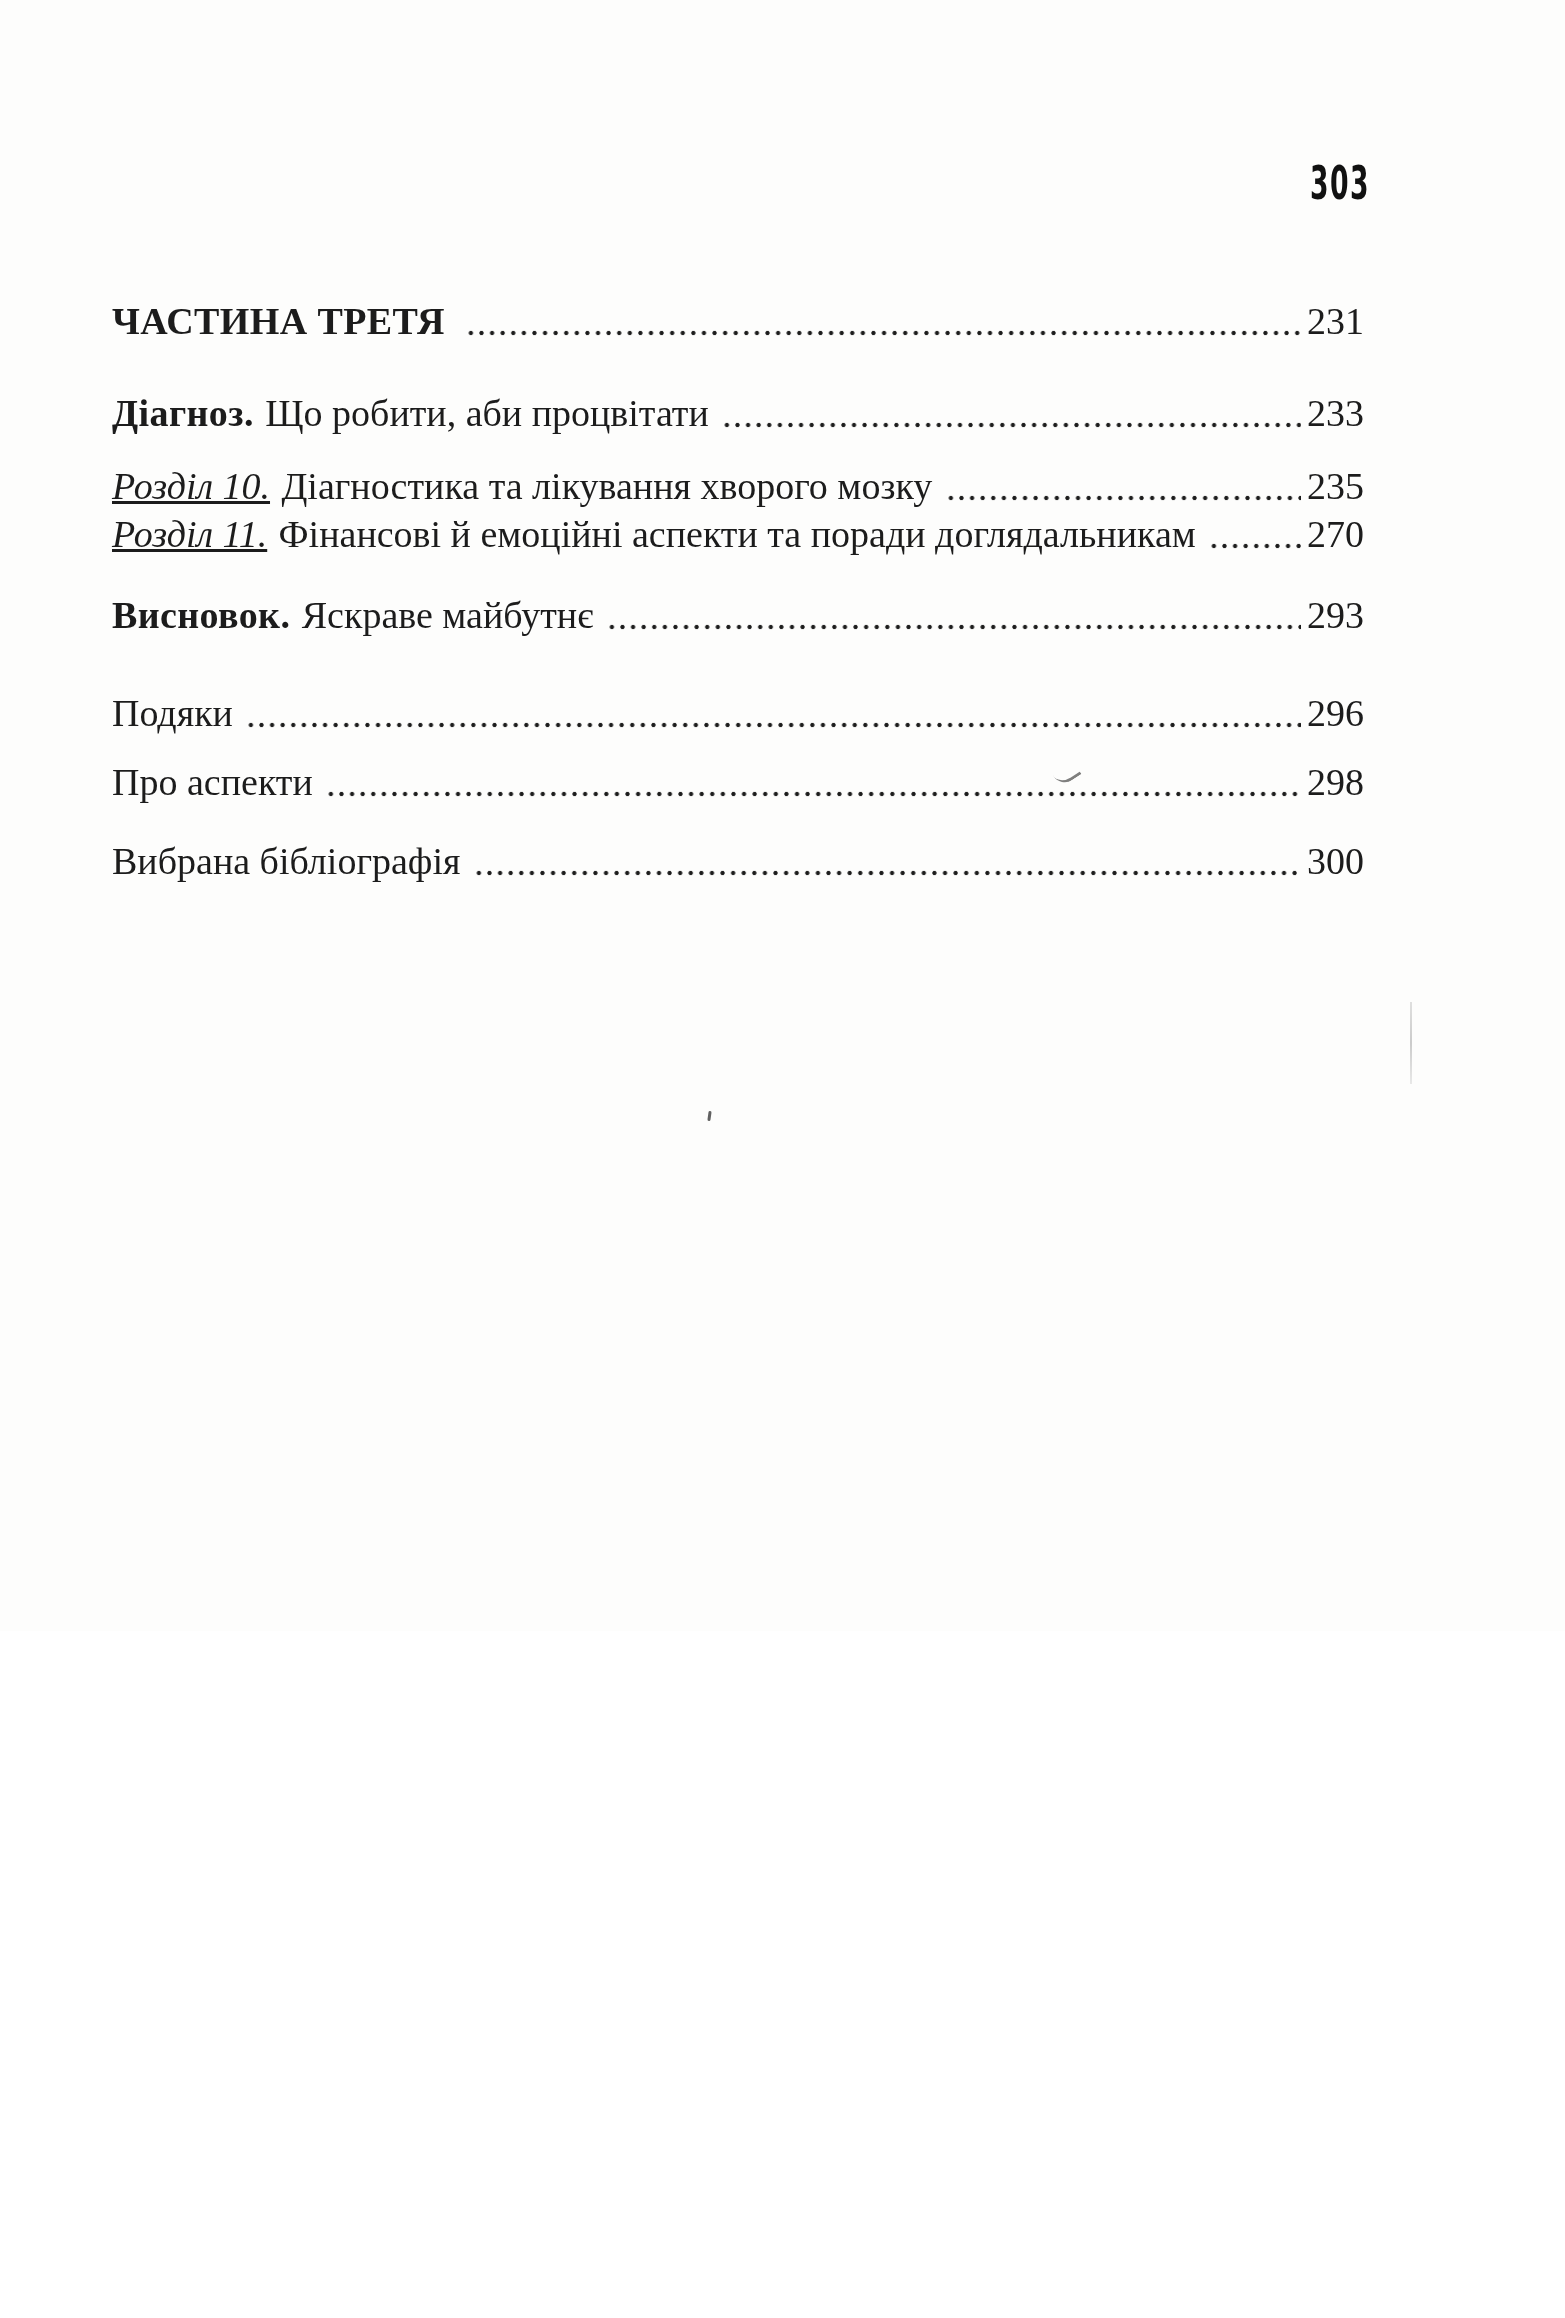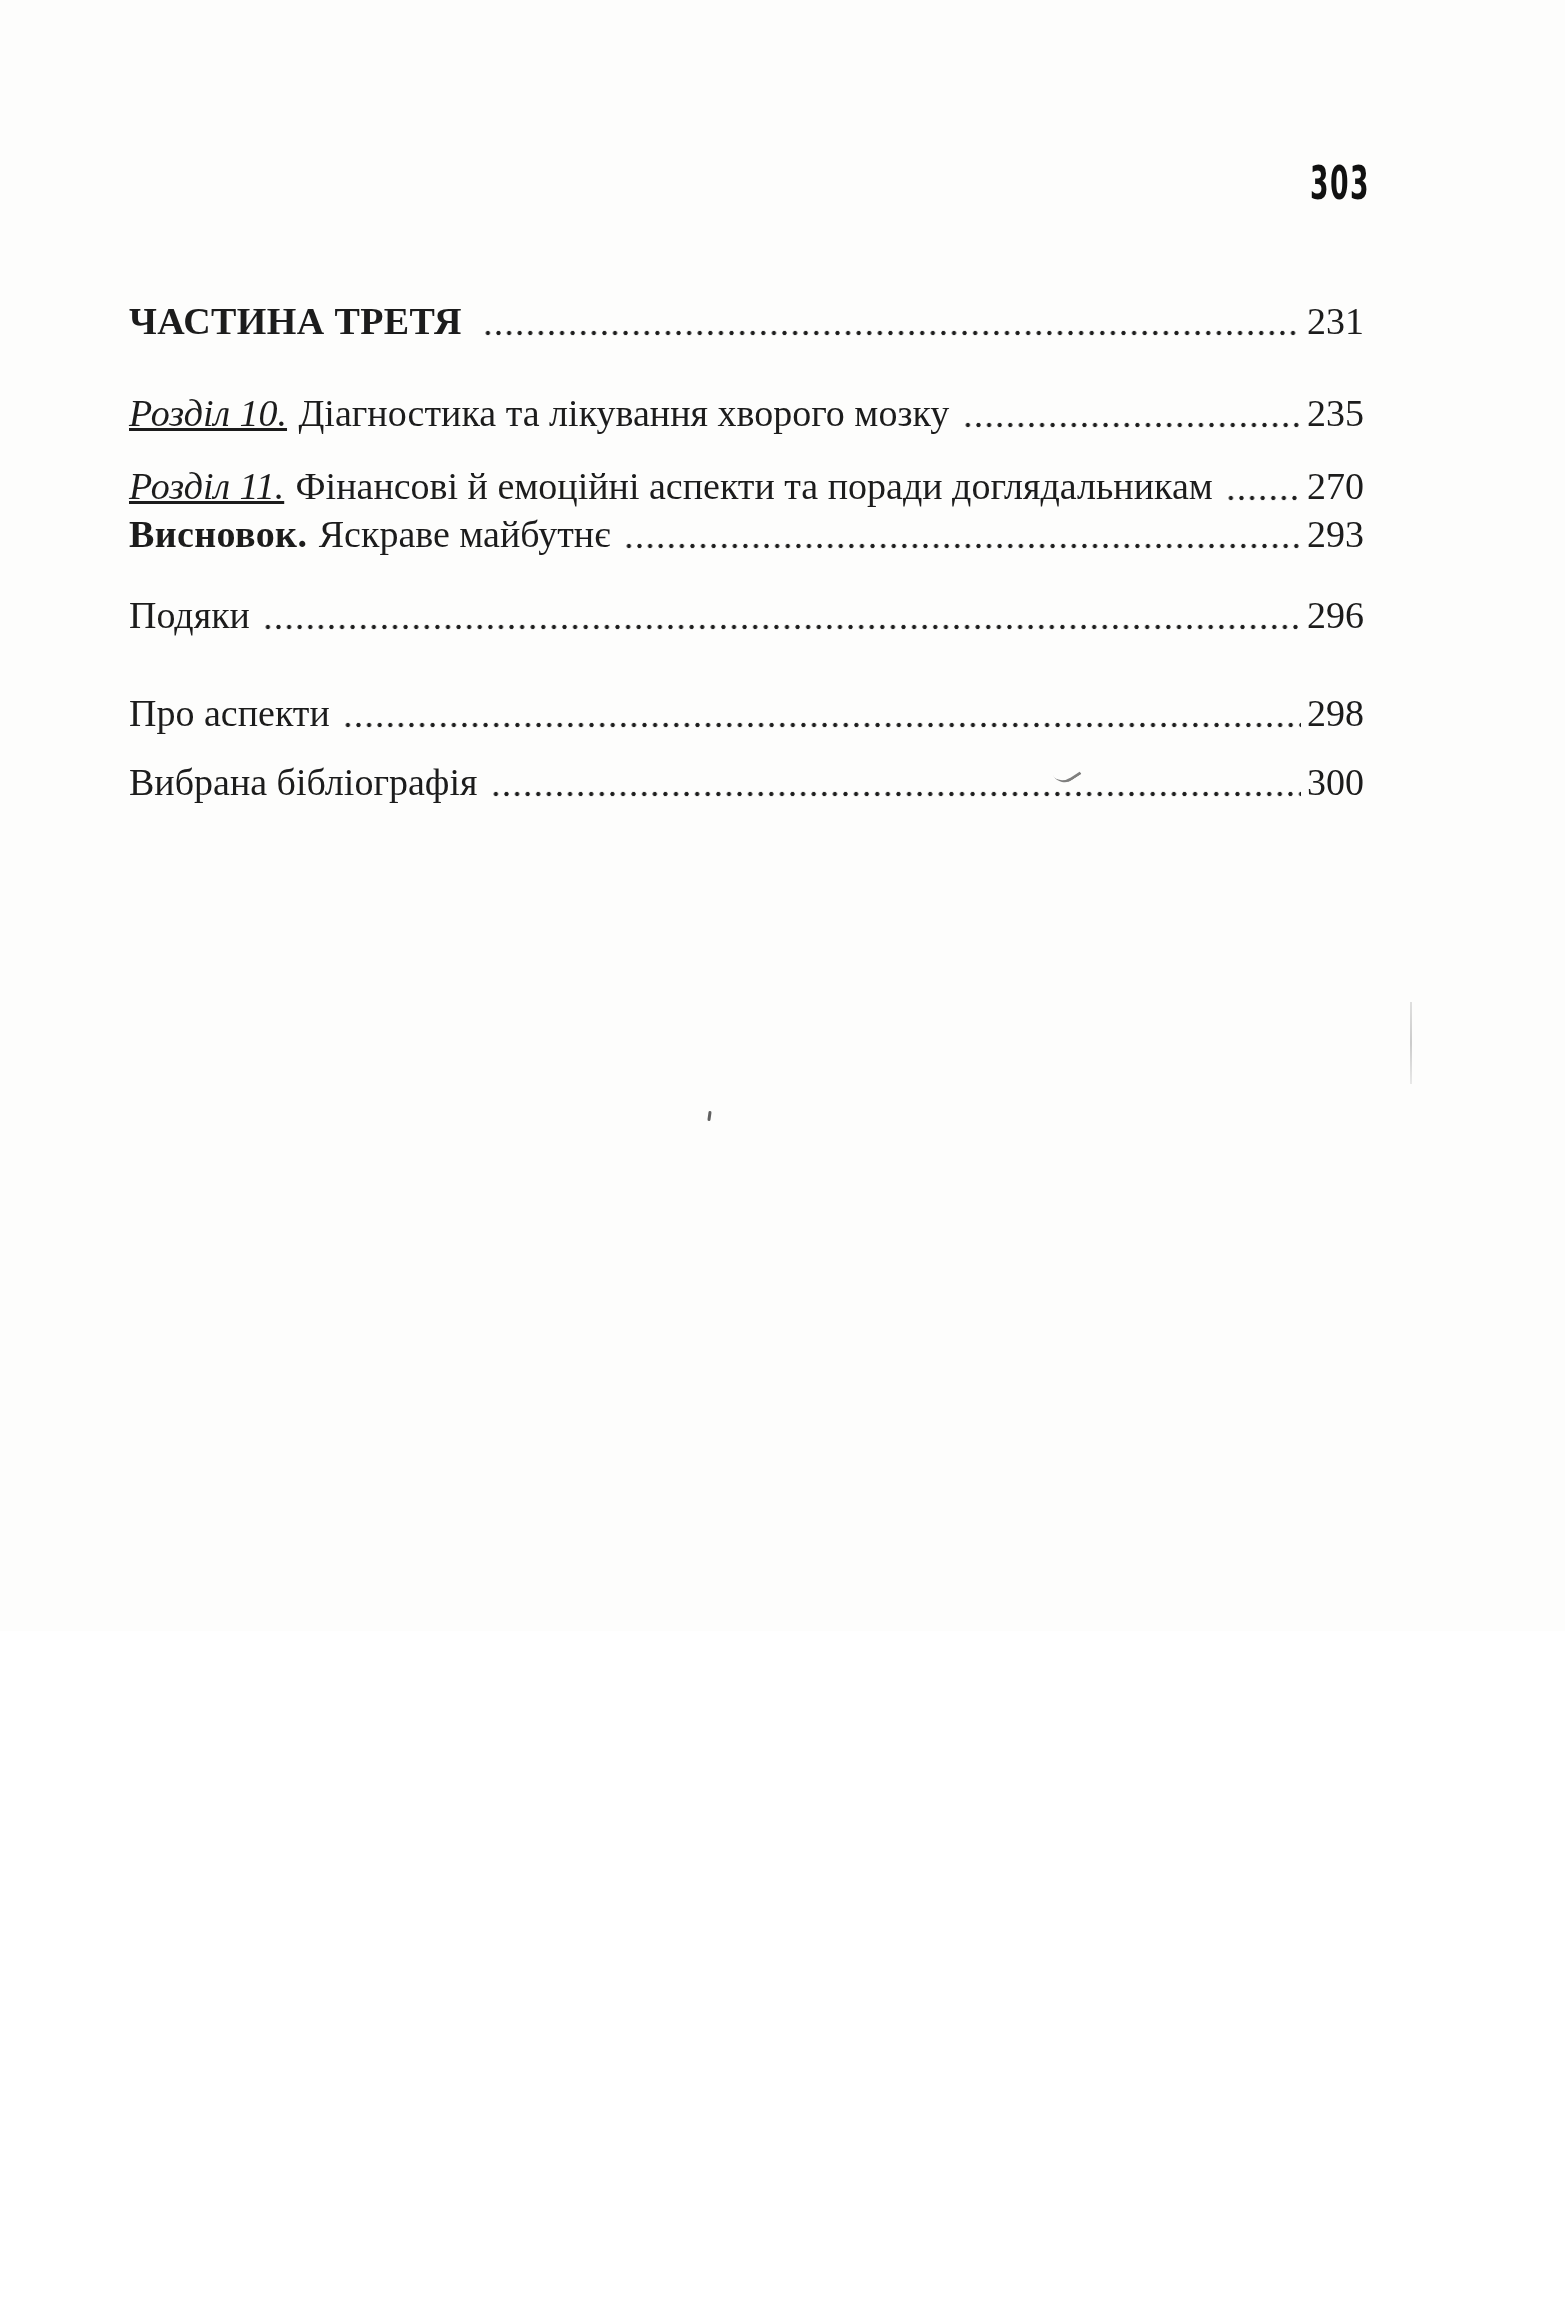--- a/index.html
+++ b/index.html
@@ -28,21 +28,21 @@
     letter-spacing: 2.4px;
     color: #111;
     transform: scaleX(0.58);
     transform-origin: left top;
     line-height: 1;
   }
 
   
   .toc {
     position: absolute;
-    left: 129px;
+    left: 112px;
     right: 202px;
     top: 298px;
   }
   .toc-row {
     display: flex;
     align-items: flex-start;
     white-space: nowrap;
   }
   .toc-row > span {
     line-height: 47px;
@@ -111,20 +111,26 @@
   <div class="folio">303</div>
 
   <div class="toc">
       <div class="toc-row">
     <span class="toc-prefix bold">ЧАСТИНА ТРЕТЯ</span>
 
     <span class="toc-leader"></span>
     <span class="toc-page">231</span>
   </div>
       <div class="toc-row">
+    <span class="toc-prefix bold">Діагноз.</span>
+    <span class="toc-title">Що робити, аби процвітати</span>
+    <span class="toc-leader"></span>
+    <span class="toc-page">233</span>
+  </div>
+      <div class="toc-row">
     <span class="toc-prefix italic">Розділ 10.</span>
     <span class="toc-title">Діагностика та лікування хворого мозку</span>
     <span class="toc-leader"></span>
     <span class="toc-page">235</span>
   </div>
       <div class="toc-row">
     <span class="toc-prefix italic">Розділ 11.</span>
     <span class="toc-title">Фінансові й емоційні аспекти та поради доглядальникам</span>
     <span class="toc-leader"></span>
     <span class="toc-page">270</span>

